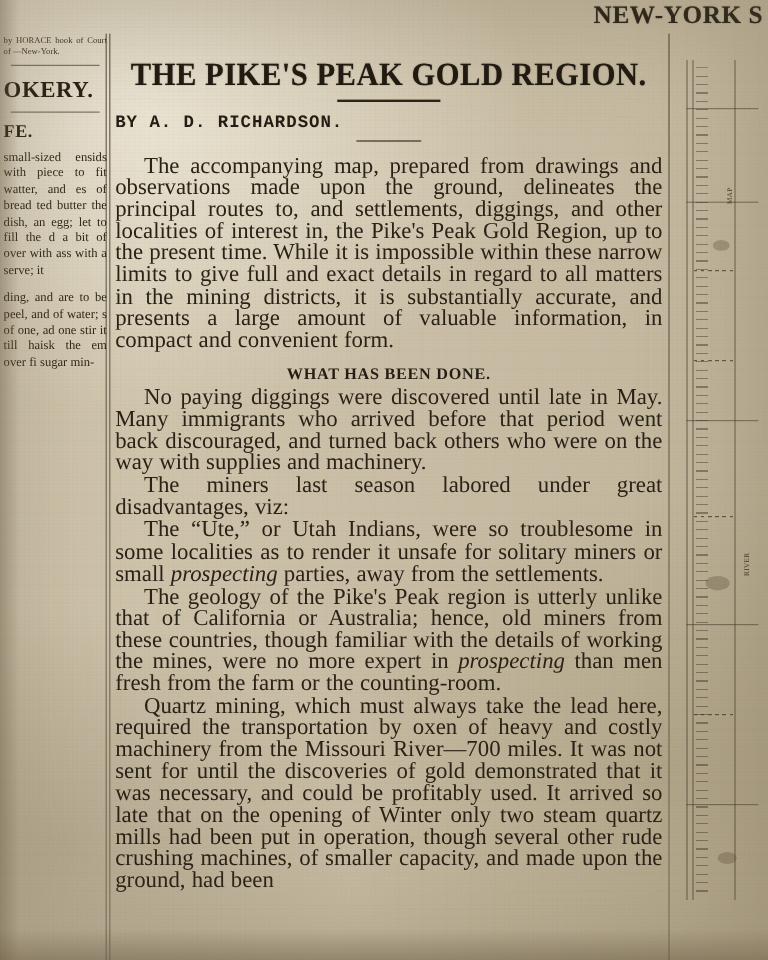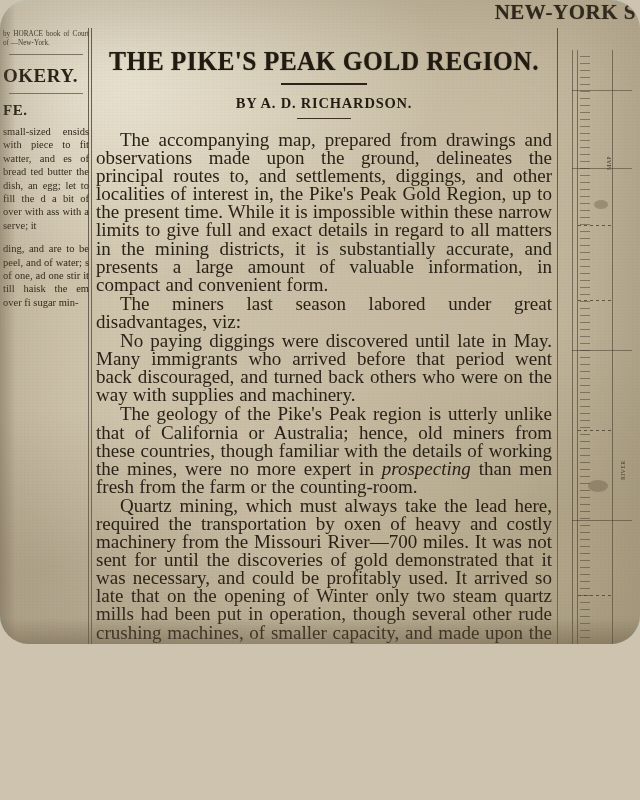--- a/index.html
+++ b/index.html
@@ -3,25 +3,24 @@
 <meta charset="utf-8">
 <style>
   html, body {
     margin: 0;
     padding: 0;
     background: #cdc3ae;
   }
   .page {
     position: relative;
     width: 640px;
-    height: 644px;
+    height: 800px;
     overflow: hidden;
     background: #7dd3fc;
     font-family: "Liberation Serif", serif;
-    border-radius: 29px;
   }
   
   .paper {
     position: absolute;
     inset: 0;
     background:
       radial-gradient(ellipse 70% 45% at 20% 12%, rgba(255,252,240,0.55), rgba(255,252,240,0) 70%),
       radial-gradient(ellipse 60% 40% at 85% 80%, rgba(150,135,105,0.35), rgba(150,135,105,0) 72%),
       radial-gradient(ellipse 55% 35% at 8% 88%, rgba(120,105,80,0.28), rgba(120,105,80,0) 70%),
       linear-gradient(110deg, #d6ccb6 0%, #cfc4ac 25%, #c8bda4 55%, #c2b79d 80%, #b9ad92 100%);
@@ -142,25 +141,24 @@
     text-shadow: 0 0 1px rgba(35,27,18,0.55);
     transform: scaleY(1.06);
   }
   .headline-rule {
     width: 86px;
     height: 2px;
     background: #2b2418;
     margin: 6px auto 10px auto;
   }
   .byline {
-    font-family: Liberation Serif, serif;
+    font-family: Liberation Mono, monospace;
     font-weight: bold;
     font-size: 14.5px;
     letter-spacing: 0.8px;
-    text-align: center;
     margin: 2px 0 4px 0;
     color: #241d13;
   }
   .byline-rule {
     width: 54px;
     height: 1px;
     background: #39301f;
     margin: 6px auto 12px auto;
   }
   .subhead-c {
@@ -310,23 +308,25 @@
   </div>
 
   <div class="col-main">
     <div class="headline">THE PIKE'S PEAK GOLD REGION.</div>
     <div class="headline-rule"></div>
     <div class="byline">BY A. D. RICHARDSON.</div>
     <div class="byline-rule"></div>
 
     <p class="para">The accompanying map, prepared from drawings and observations made upon the ground, delineates the principal routes to, and settlements, diggings, and other localities of interest in, the Pike's Peak Gold Region, up to the present time. While it is impossible within these narrow limits to give full and exact details in regard to all matters in the mining districts, it is substantially accurate, and presents a large amount of valuable information, in compact and convenient form.</p>
 
-
+    <div class="subhead-c">WHAT HAS BEEN DONE.</div>
+
+    <p class="para">No paying diggings were discovered until late in May. Many immigrants who arrived before that period went back discouraged, and turned back others who were on the way with supplies and machinery.</p>
     <p class="para">The miners last season labored under great disadvantages, viz:</p>
-    <p class="para">No paying diggings were discovered until late in May. Many immigrants who arrived before that period went back discouraged, and turned back others who were on the way with supplies and machinery.</p>
+    <p class="para">The “Ute,” or Utah Indians, were so troublesome in some localities as to render it unsafe for solitary miners or small <i>prospecting</i> parties, away from the settlements.</p>
     <p class="para">The geology of the Pike's Peak region is utterly unlike that of California or Australia; hence, old miners from these countries, though familiar with the details of working the mines, were no more expert in <i>prospecting</i> than men fresh from the farm or the counting-room.</p>
     <p class="para">Quartz mining, which must always take the lead here, required the transportation by oxen of heavy and costly machinery from the Missouri River—700 miles. It was not sent for until the discoveries of gold demonstrated that it was necessary, and could be profitably used. It arrived so late that on the opening of Winter only two steam quartz mills had been put in operation, though several other rude crushing machines, of smaller capacity, and made upon the ground, had been</p>
   </div>
 
   <div class="col-right">
     <div class="mapfrag">
       <div class="vline a"></div>
       <div class="vline b"></div>
       <div class="vline c"></div>
       <div class="tickcol"></div>

